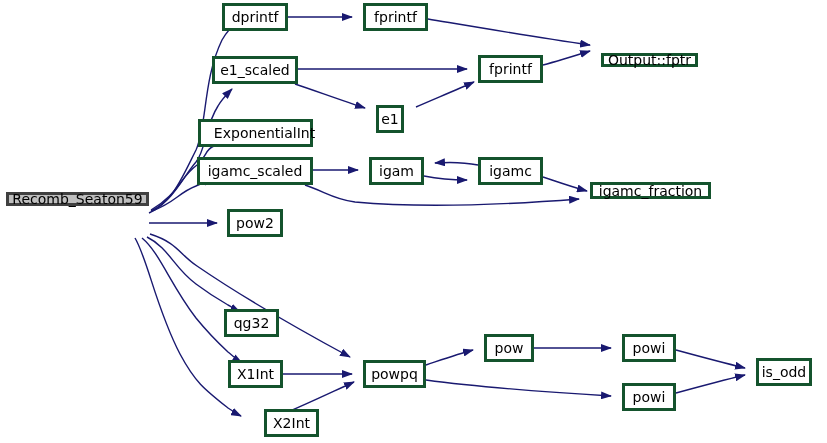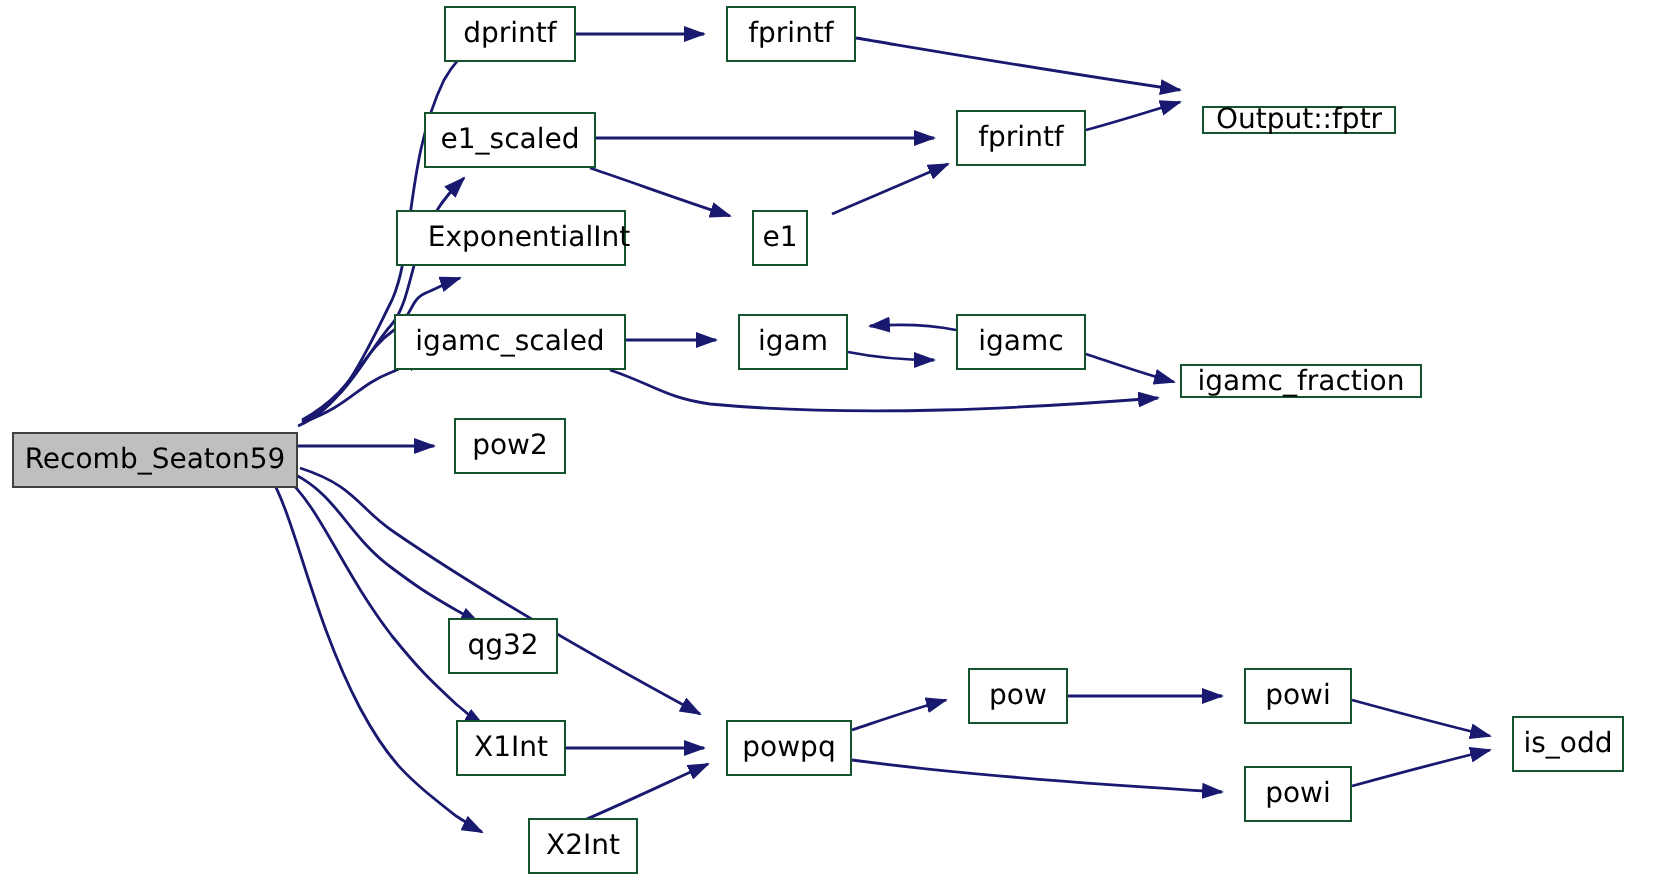--- a/index.html
+++ b/index.html
@@ -22,21 +22,21 @@
     width: 827px;
     height: 443px;
     pointer-events: none;
   }
   .node {
     position: absolute;
     box-sizing: border-box;
     display: flex;
     align-items: center;
     justify-content: center;
-    border: 1px solid #14532d;
+    border: 3px solid #14532d;
     background: #ffffff;
     color: #000000;
     font-size: 14px;
     line-height: 1;
     white-space: nowrap;
     letter-spacing: 0px;
   }
   .node.root {
     background: #bfbfbf;
     border-color: #404040;
@@ -80,39 +80,39 @@
         <path d="M283,374 L352,374" fill="none" stroke="#191970" stroke-width="1.4" marker-end="url(#arrowhead)"></path>
         <path d="M283,414 C307,404 332,392 354,382" fill="none" stroke="#191970" stroke-width="1.4" marker-end="url(#arrowhead)"></path>
         <path d="M426,365 C441,360 458,354 473,350" fill="none" stroke="#191970" stroke-width="1.4" marker-end="url(#arrowhead)"></path>
         <path d="M426,380 C470,386 545,392 611,396" fill="none" stroke="#191970" stroke-width="1.4" marker-end="url(#arrowhead)"></path>
         <path d="M534,348 L611,348" fill="none" stroke="#191970" stroke-width="1.4" marker-end="url(#arrowhead)"></path>
         <path d="M676,350 C698,356 720,362 745,368" fill="none" stroke="#191970" stroke-width="1.4" marker-end="url(#arrowhead)"></path>
         <path d="M676,393 C698,387 720,381 745,375" fill="none" stroke="#191970" stroke-width="1.4" marker-end="url(#arrowhead)"></path>
       </g>
   </svg>
   <div id="nodes-group">
-      <div class="node root" style="left: 6px; top: 216px; width: 143px; height: 28px;">
+      <div class="node root" style="left: 6px; top: 192px; width: 143px; height: 14px;">
         <span class="node-label">Recomb_Seaton59</span>
       </div>
       <div class="node" style="left: 222px; top: 3px; width: 66px; height: 28px;">
         <span class="node-label">dprintf</span>
       </div>
       <div class="node" style="left: 363px; top: 3px; width: 65px; height: 28px;">
         <span class="node-label">fprintf</span>
       </div>
       <div class="node" style="left: 601px; top: 16px; width: 97px; height: 14px; margin-top: 37px;">
         <span class="node-label">Output::fptr</span>
       </div>
       <div class="node" style="left: 212px; top: 56px; width: 86px; height: 28px;">
         <span class="node-label">e1_scaled</span>
       </div>
       <div class="node" style="left: 478px; top: 55px; width: 65px; height: 28px;">
         <span class="node-label">fprintf</span>
       </div>
-      <div class="node" style="left: 198px; top: 105px; width: 115px; height: 28px; padding-left: 18px;">
+      <div class="node" style="left: 198px; top: 119px; width: 115px; height: 28px; padding-left: 18px;">
         <span class="node-label">ExponentialInt</span>
       </div>
       <div class="node" style="left: 376px; top: 105px; width: 28px; height: 28px;">
         <span class="node-label">e1</span>
       </div>
       <div class="node" style="left: 197px; top: 157px; width: 116px; height: 28px;">
         <span class="node-label">igamc_scaled</span>
       </div>
       <div class="node" style="left: 369px; top: 157px; width: 55px; height: 28px;">
         <span class="node-label">igam</span>

